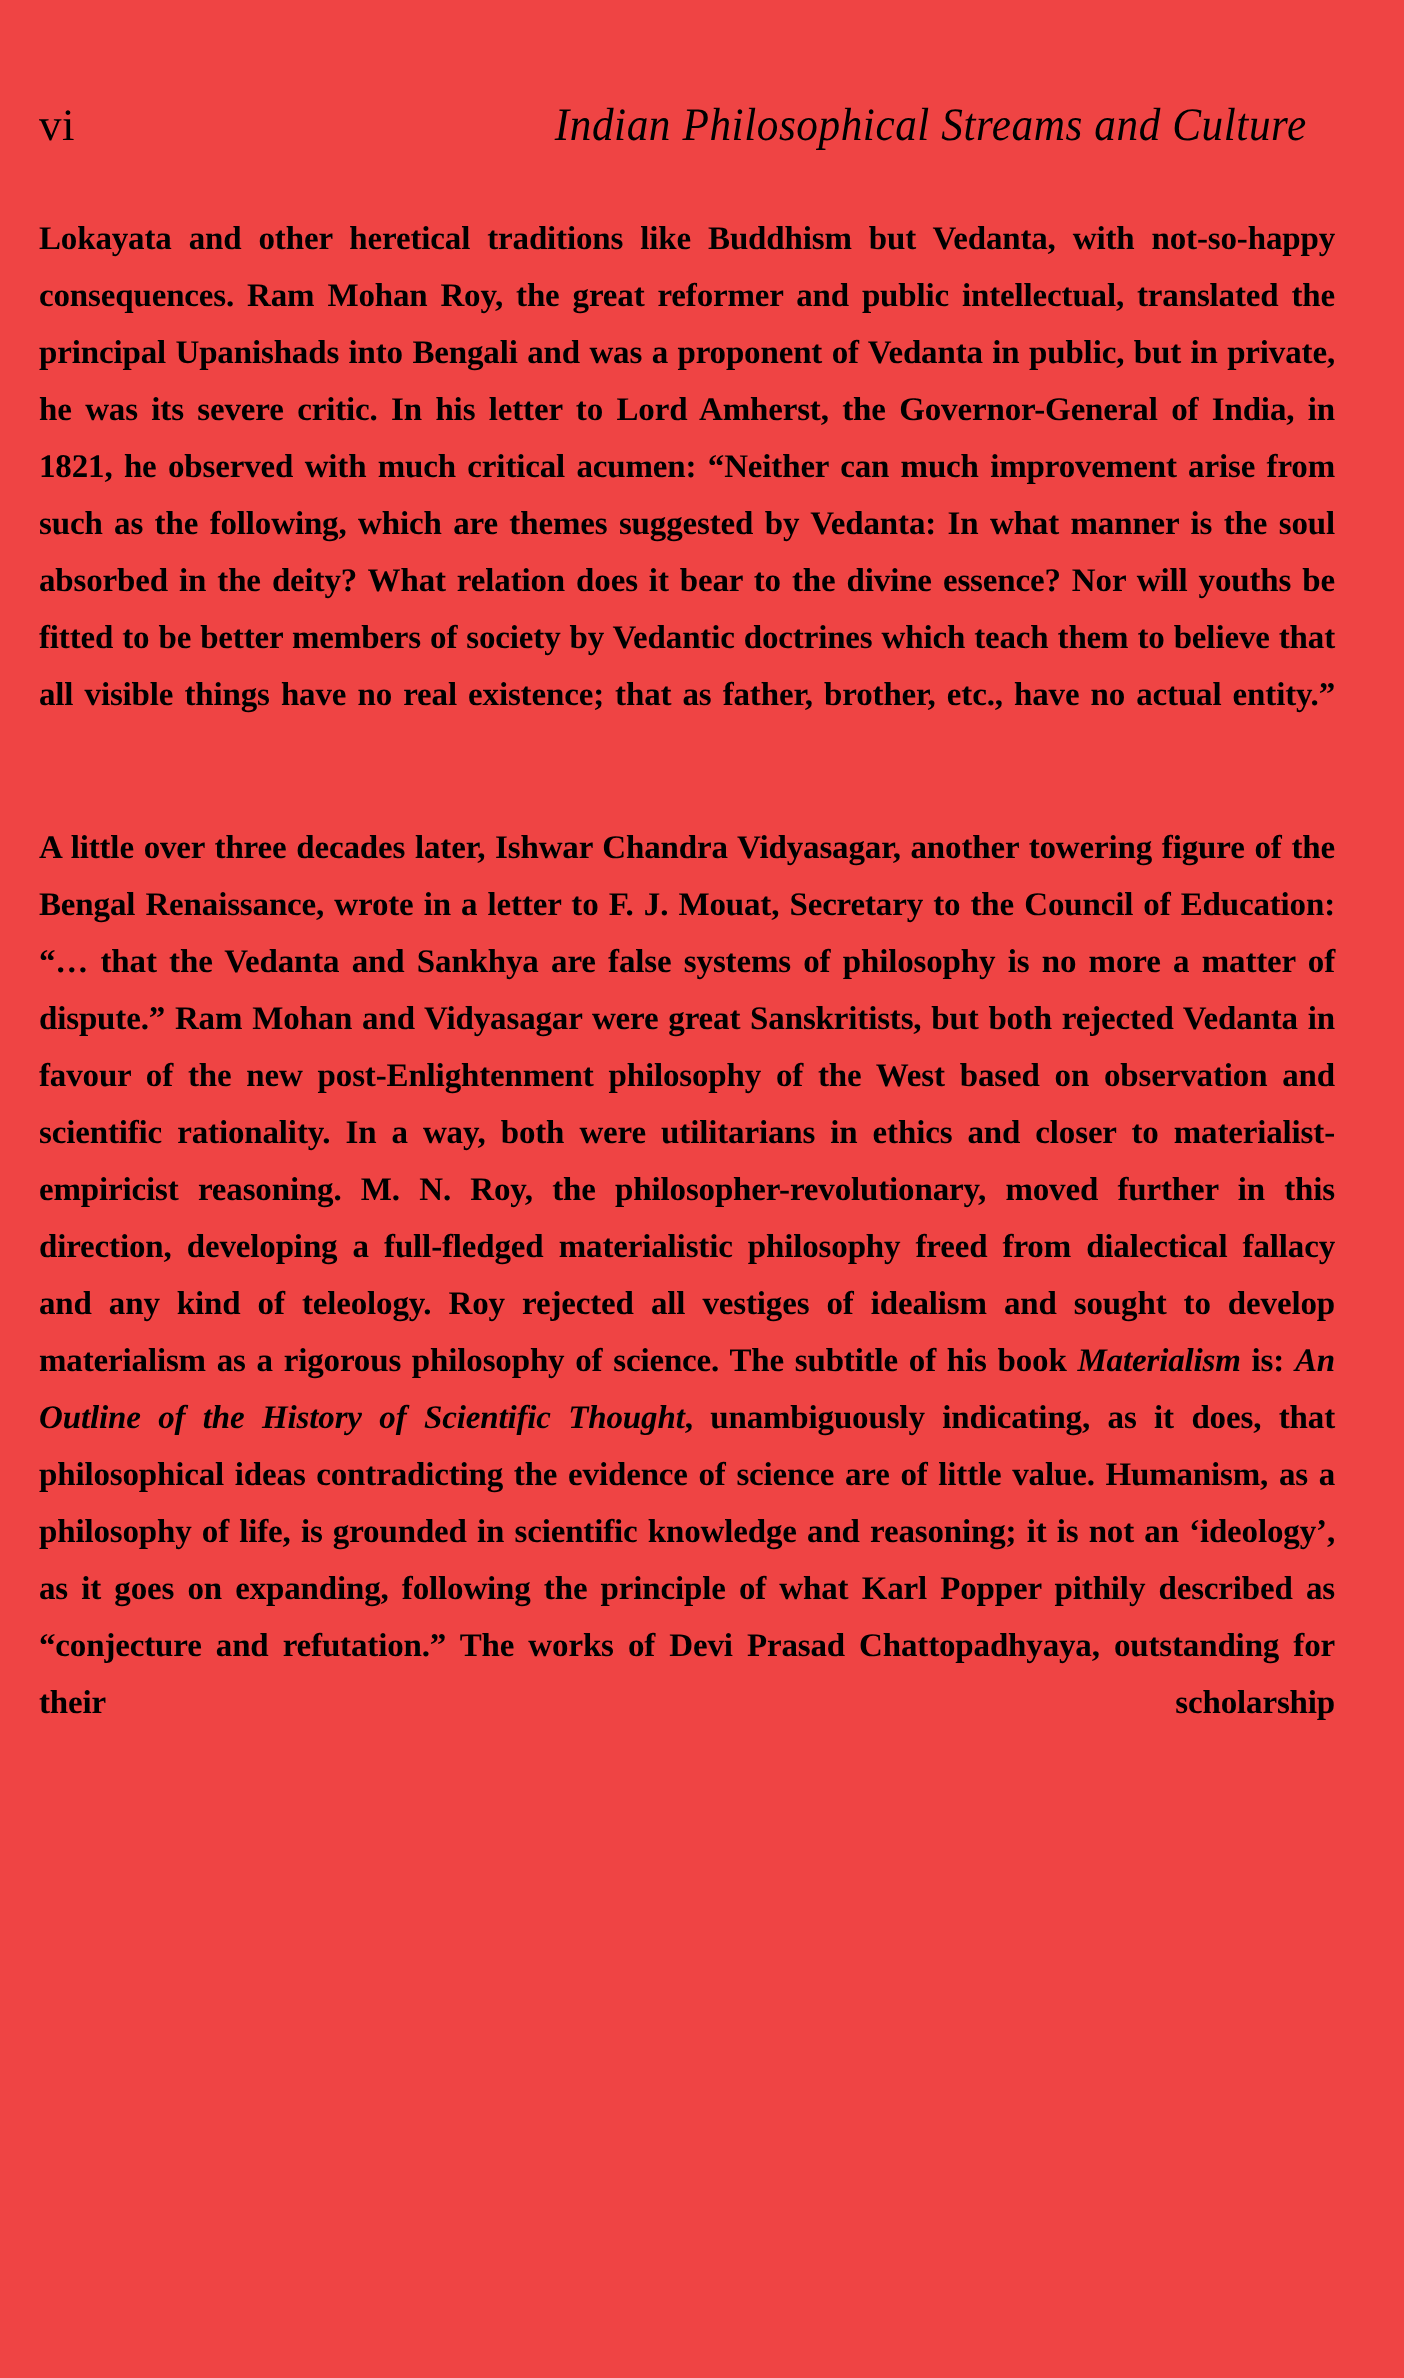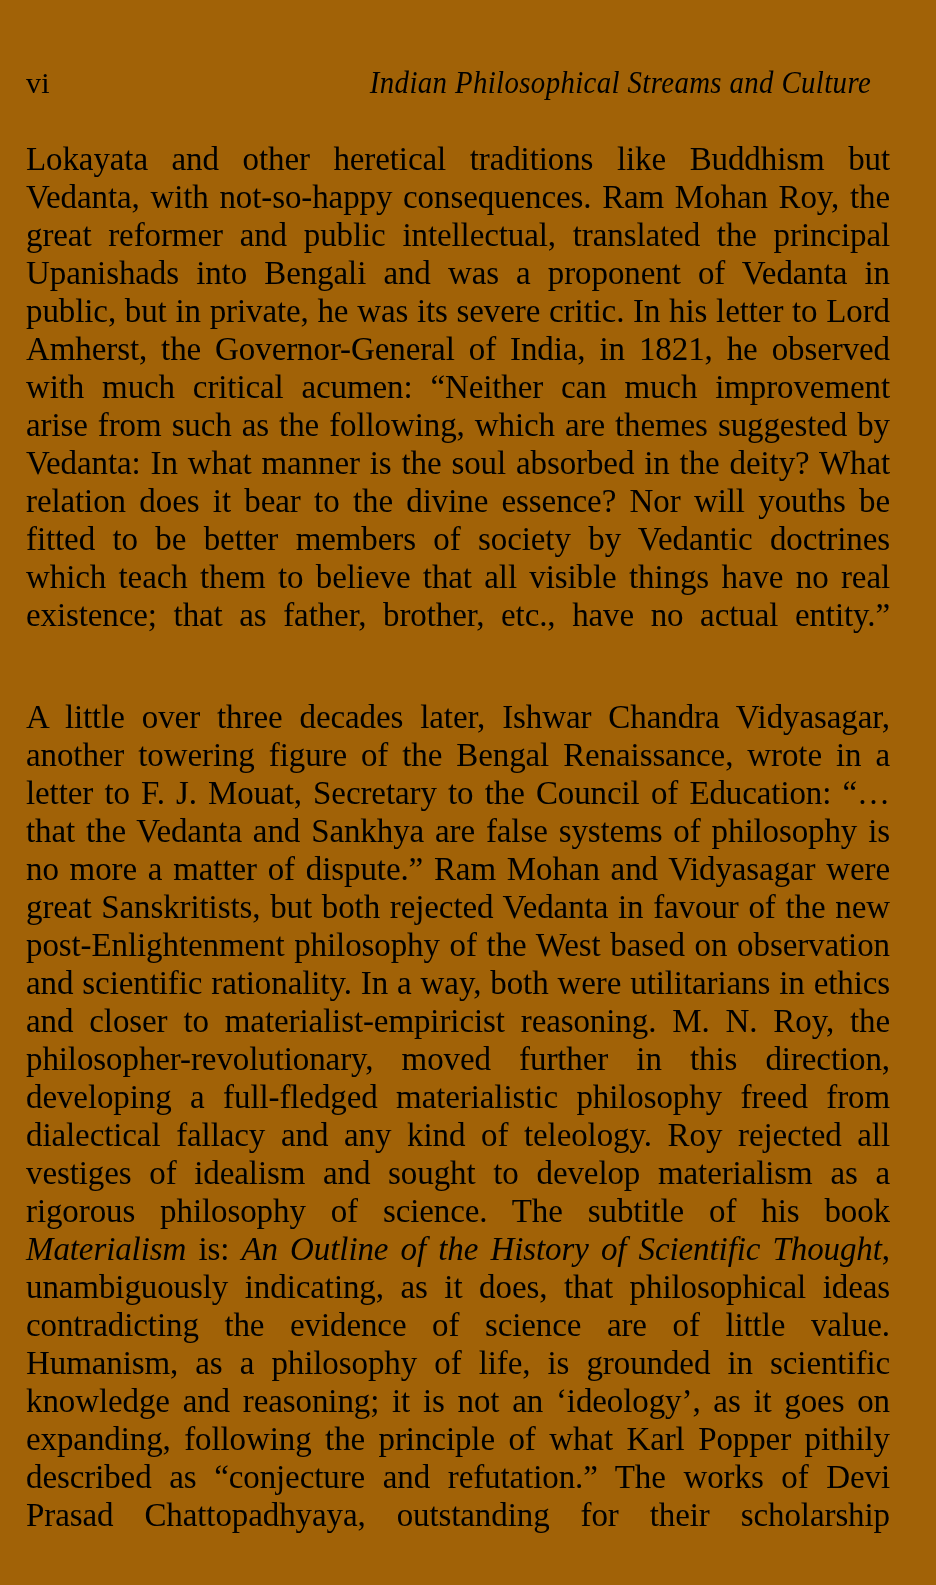--- a/index.html
+++ b/index.html
@@ -6,21 +6,21 @@
   html, body {
     margin: 0;
     padding: 0;
     background: #ffffff;
   }
 
   .page {
     position: relative;
     width: 936px;
     height: 1585px;
-    background: #a16207;
+    background: #ef4444;
     overflow: hidden;
     font-family: "Liberation Serif", "DejaVu Serif", serif;
     color: #000000;
     -webkit-font-smoothing: antialiased;
   }
 
   
   .running-head {
     position: absolute;
     top: 64px;
@@ -52,29 +52,30 @@
   
   .text-column {
     position: absolute;
     top: 140px;
     left: 26px;
     width: 864px;
   }
 
   .para {
     margin: 0 0 24px 0;
-    font-size: 33px;
+    font-size: 22px;
     line-height: 38px;
     text-align: justify;
     text-justify: inter-word;
     hyphens: none;
     -webkit-hyphens: none;
     letter-spacing: -0.1px;
     word-spacing: 0.2px;
     text-indent: 0;
+    font-weight: bold;
   }
 
   .para:last-child {
     margin-bottom: 0;
     margin-top: 26px;
   }
 
   
   .para::after {
     content: "";

